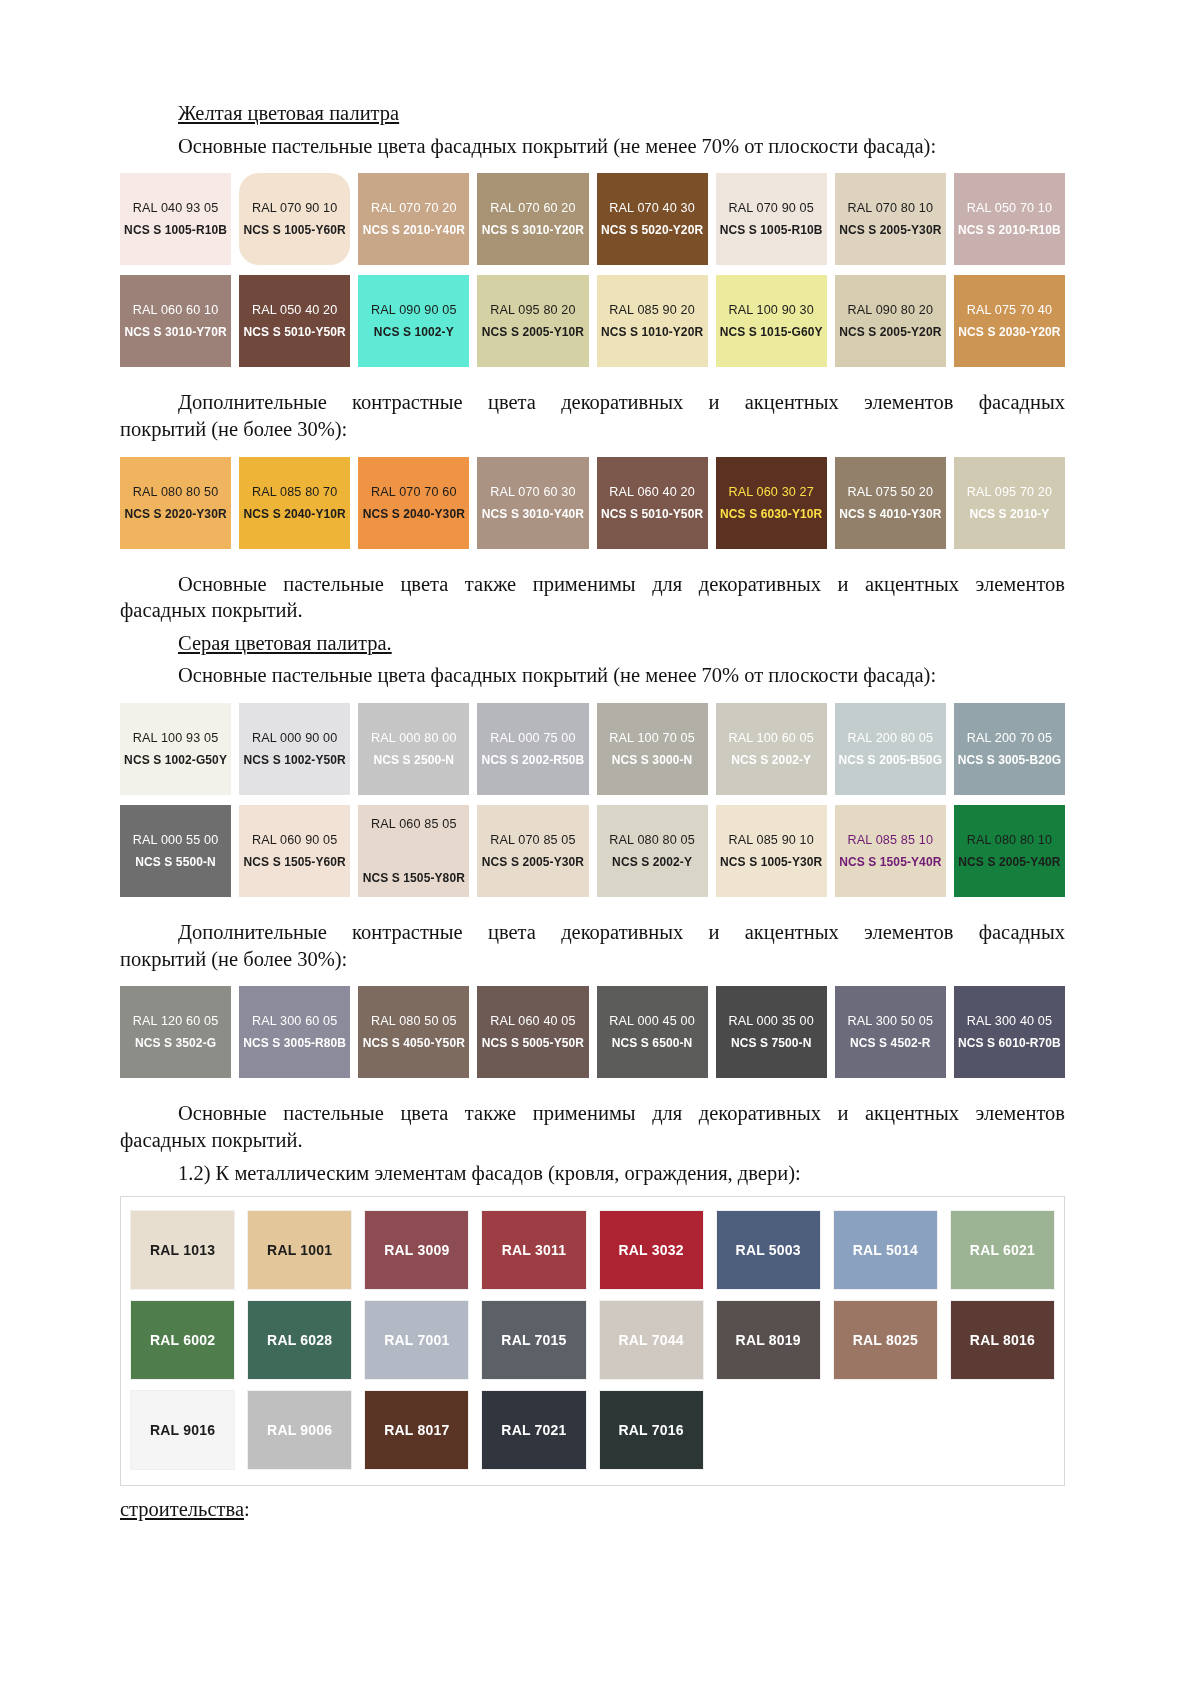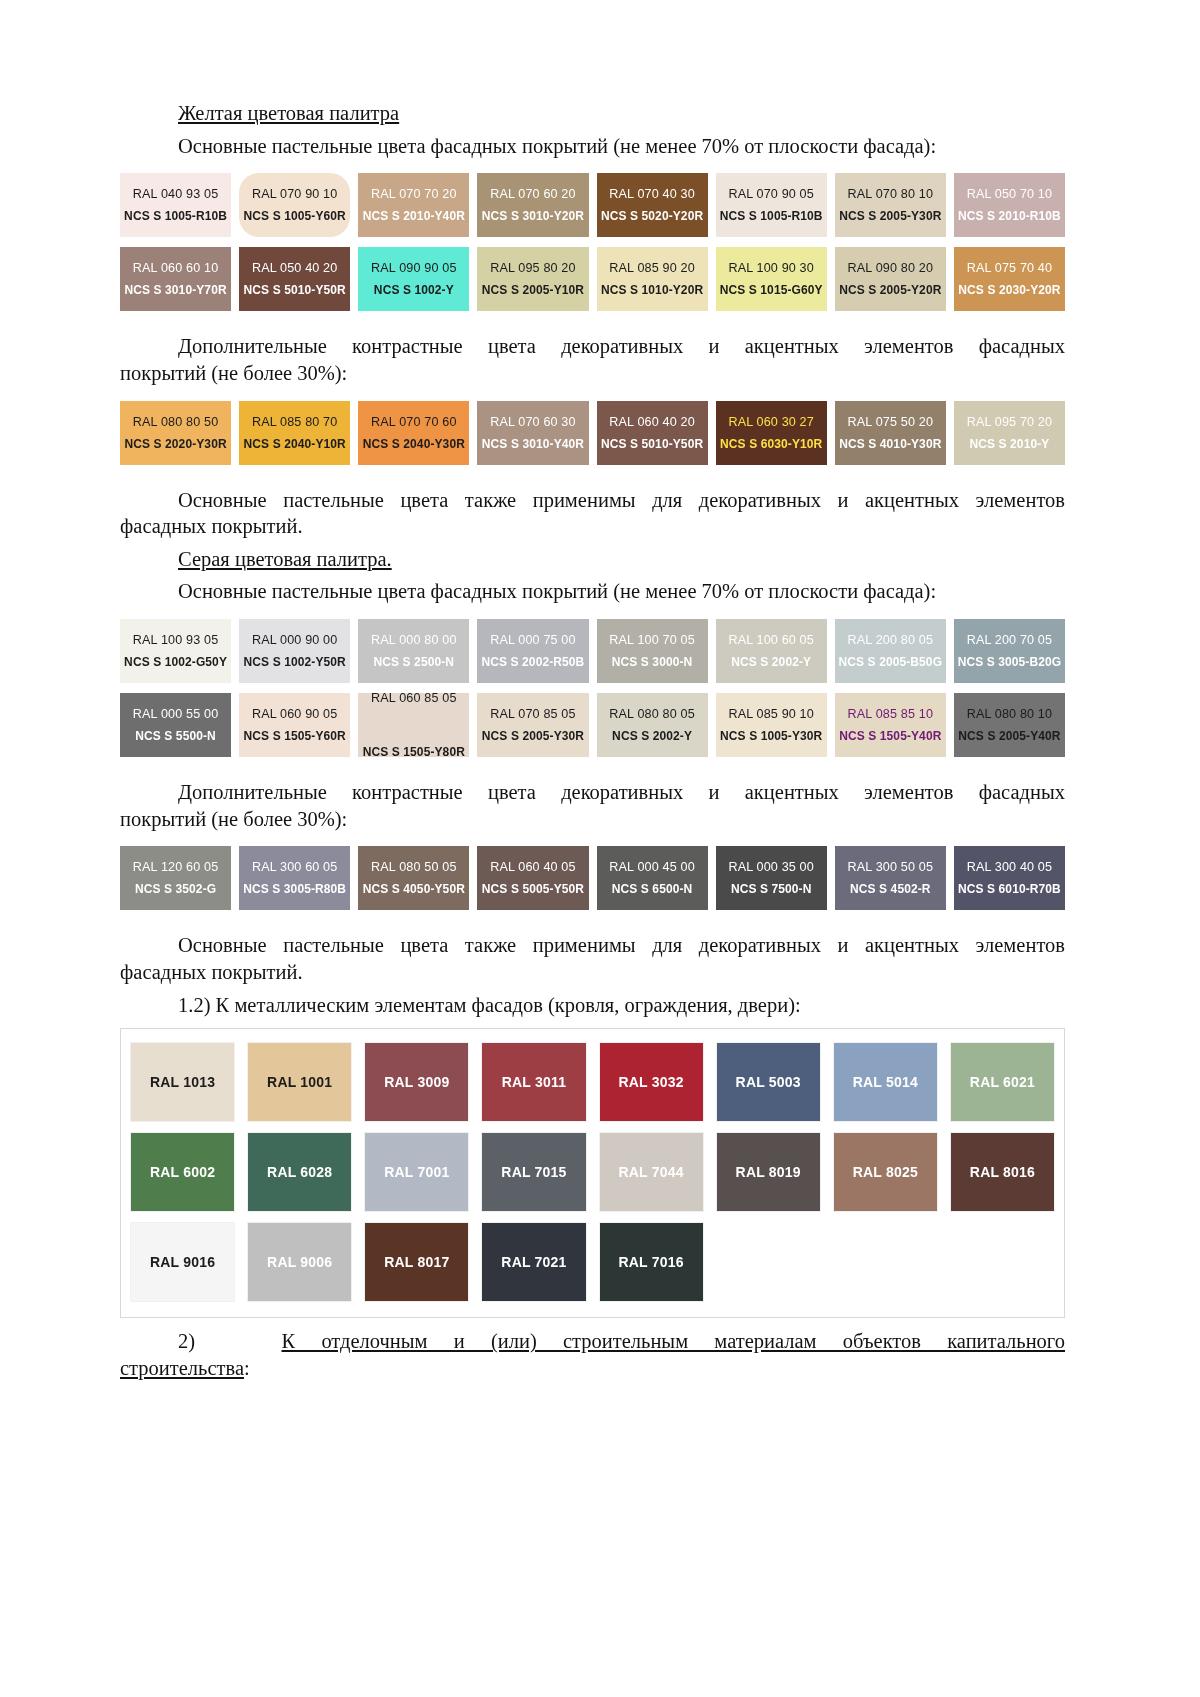--- a/index.html
+++ b/index.html
@@ -57,21 +57,21 @@
 
   
   .swatch-grid {
     display: grid;
     grid-template-columns: repeat(8, 1fr);
     column-gap: 8px;
     row-gap: 10px;
     width: 945px;
   }
   .swatch {
-    height: 64px;
+    height: 92px;
     position: relative;
     display: flex;
     flex-direction: column;
     justify-content: center;
     align-items: center;
     gap: 8px;
     overflow: hidden;
   }
   .swatch .ral {
     font-family: "Liberation Sans", "DejaVu Sans", sans-serif;
@@ -303,21 +303,21 @@
           <div class="ncs">NCS S 2002-Y</div>
         </div>
         <div class="swatch" style="background: rgb(238, 228, 207); color: rgb(28, 28, 28);">
           <div class="ral">RAL 085 90 10</div>
           <div class="ncs">NCS S 1005-Y30R</div>
         </div>
         <div class="swatch" style="background: rgb(228, 217, 195); color: #701a75;">
           <div class="ral">RAL 085 85 10</div>
           <div class="ncs">NCS S 1505-Y40R</div>
         </div>
-        <div class="swatch" style="background: #737373; color: rgb(28, 28, 28);">
+        <div class="swatch" style="background: #15803d; color: rgb(28, 28, 28);">
           <div class="ral">RAL 080 80 10</div>
           <div class="ncs">NCS S 2005-Y40R</div>
         </div>
       </div>
 
     <div class="spacer-22"></div>
     <div class="para" style="text-align:justify; text-align-last:justify;">Дополнительные контрастные цвета декоративных и акцентных элементов фасадных</div>
     <div class="para no-indent">покрытий (не более 30%):</div>
     <div class="spacer-14"></div>
 
@@ -429,23 +429,18 @@
           <div class="metal-cell" style="background: rgb(43, 54, 53); color: rgb(255, 255, 255);">
             <div class="ral">RAL 7016</div>
           </div>
           <div class="metal-cell empty"></div>
           <div class="metal-cell empty"></div>
           <div class="metal-cell empty"></div>
         </div>
     </div>
 
     <div class="spacer-10"></div>
-    <div class="para" style="text-align:justify; text-align-last:justify;">
-      <span>2)</span>
-      <span style="display:inline-block;width:34px"></span>
-      <span style="text-decoration:underline; text-underline-offset:2px;">К  отделочным  и  (или)  строительным  материалам  объектов  капитального</span>
-    </div>
     <div class="para no-indent">
       <span style="text-decoration:underline; text-underline-offset:2px;">строительства</span><span>:</span>
     </div>
 
   </div>
 </div>
 
 </body></html>

